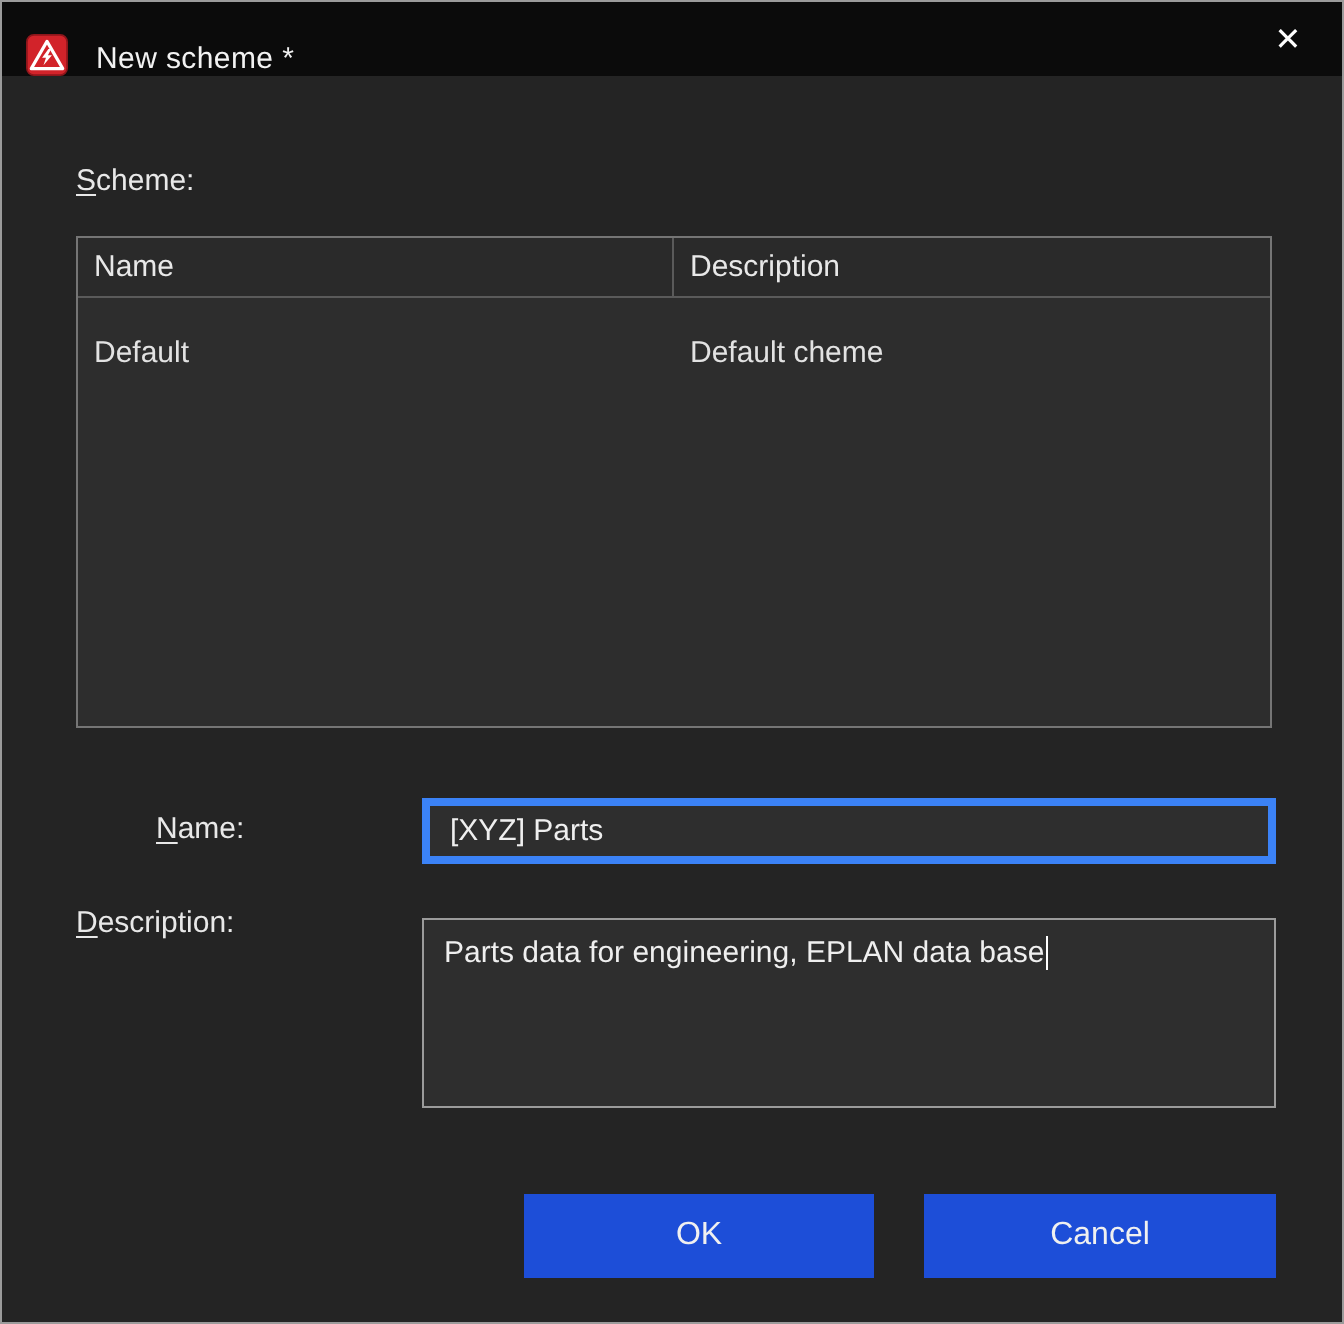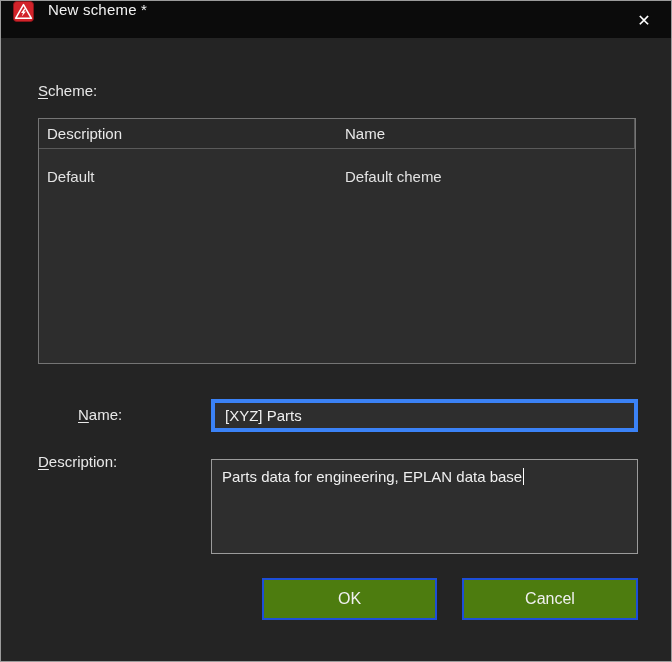--- a/index.html
+++ b/index.html
@@ -16,21 +16,21 @@
     border: 1px solid #9b9b9b;
     overflow: hidden;
   }
   
   .titlebar {
     position: absolute;
     left: 0; top: 0; right: 0;
     height: 37px;
     background: #0b0b0b;
     display: flex;
-    align-items: flex-start;
+    align-items: flex-end;
   }
   .app-icon {
     width: 21px; height: 21px;
     margin-left: 12px;
     flex: 0 0 auto;
   }
   .title-text {
     margin-left: 14px;
     font-size: 15px;
     color: #f2f2f2;
@@ -123,23 +123,23 @@
   .caret {
     display: inline-block;
     width: 1px; height: 17px;
     background: #ffffff;
     vertical-align: text-bottom;
     margin-left: 1px;
   }
   
   .btn {
     position: absolute;
-    top: 577px;
+    top: 596px;
     height: 42px;
-    background: #4d7c0f;
+    background: #1d4ed8;
     border: 2px solid #1d4ed8;
     color: #f0f0f0;
     font-family: "Liberation Sans", sans-serif;
     font-size: 16px;
     cursor: pointer;
   }
   .btn-ok { left: 261px; width: 175px; }
   .btn-cancel { left: 461px; width: 176px; }
 </style>
 </head>
@@ -154,22 +154,22 @@
       <path d="M12.8 8.5 L9.2 13.6 L11.4 13.6 L10 17.8 L14.8 12.1 L12.5 12.1 L14.4 8.5 Z" fill="#ffffff"></path>
     </svg>
     <span class="title-text">New scheme *</span>
     <button class="close-btn">✕</button>
   </div>
 
   <div class="field-label" style="top: 81px;"><span class="mnemonic">S</span><span>cheme:</span></div>
 
   <div class="scheme-table">
     <div class="table-header">
+      <div class="th-cell th-name">Name</div>
       <div class="th-cell th-desc">Description</div>
-      <div class="th-cell th-name">Name</div>
     </div>
     <div class="table-row">
       <div class="td-cell td-name">Default</div>
       <div class="td-cell td-desc">Default cheme</div>
     </div>
   </div>
 
   <div class="field-label" style="top: 405px; margin-left: 40px;"><span class="mnemonic">N</span><span>ame:</span></div>
   <input class="name-input" type="text" value="[XYZ] Parts" style="">
 

